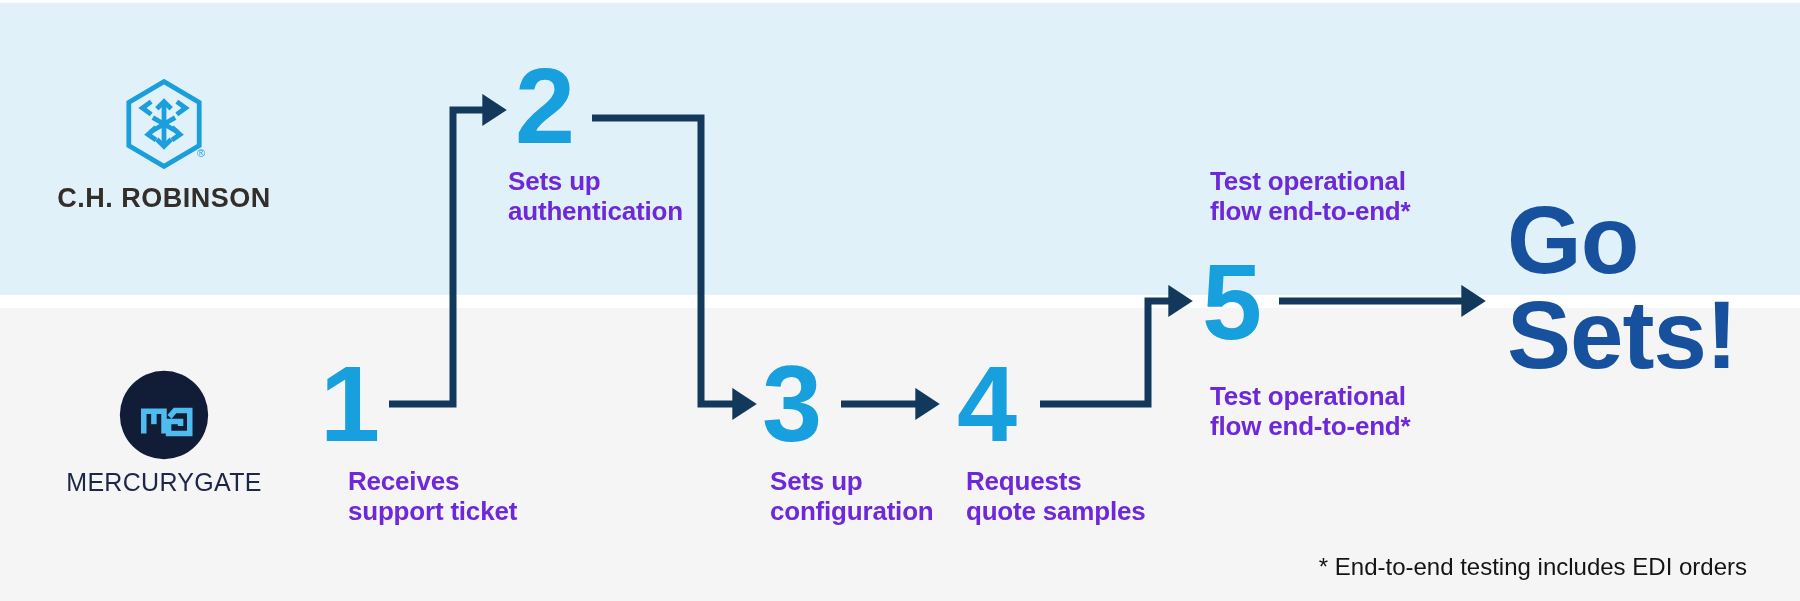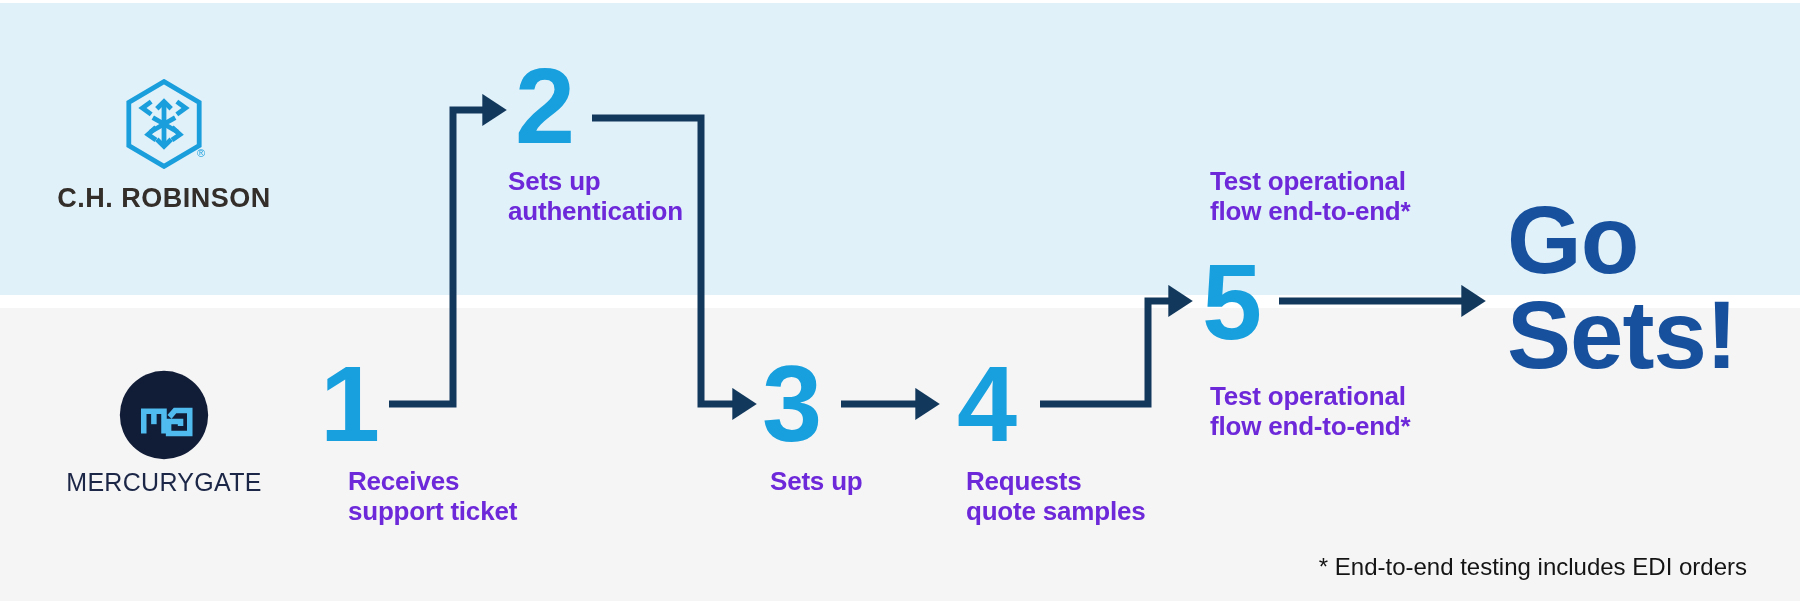--- a/index.html
+++ b/index.html
@@ -135,20 +135,21 @@
   <div class="lbl lbl-1">
     <div>Receives</div>
     <div>support ticket</div>
   </div>
   <div class="lbl lbl-2">
     <div>Sets up</div>
     <div>authentication</div>
   </div>
   <div class="lbl lbl-3">
     <div>Sets up</div>
+    <div>configuration</div>
   </div>
   <div class="lbl lbl-4">
     <div>Requests</div>
     <div>quote samples</div>
   </div>
   <div class="lbl lbl-5t">
     <div>Test operational</div>
     <div>flow end-to-end*</div>
   </div>
   <div class="lbl lbl-5b">

